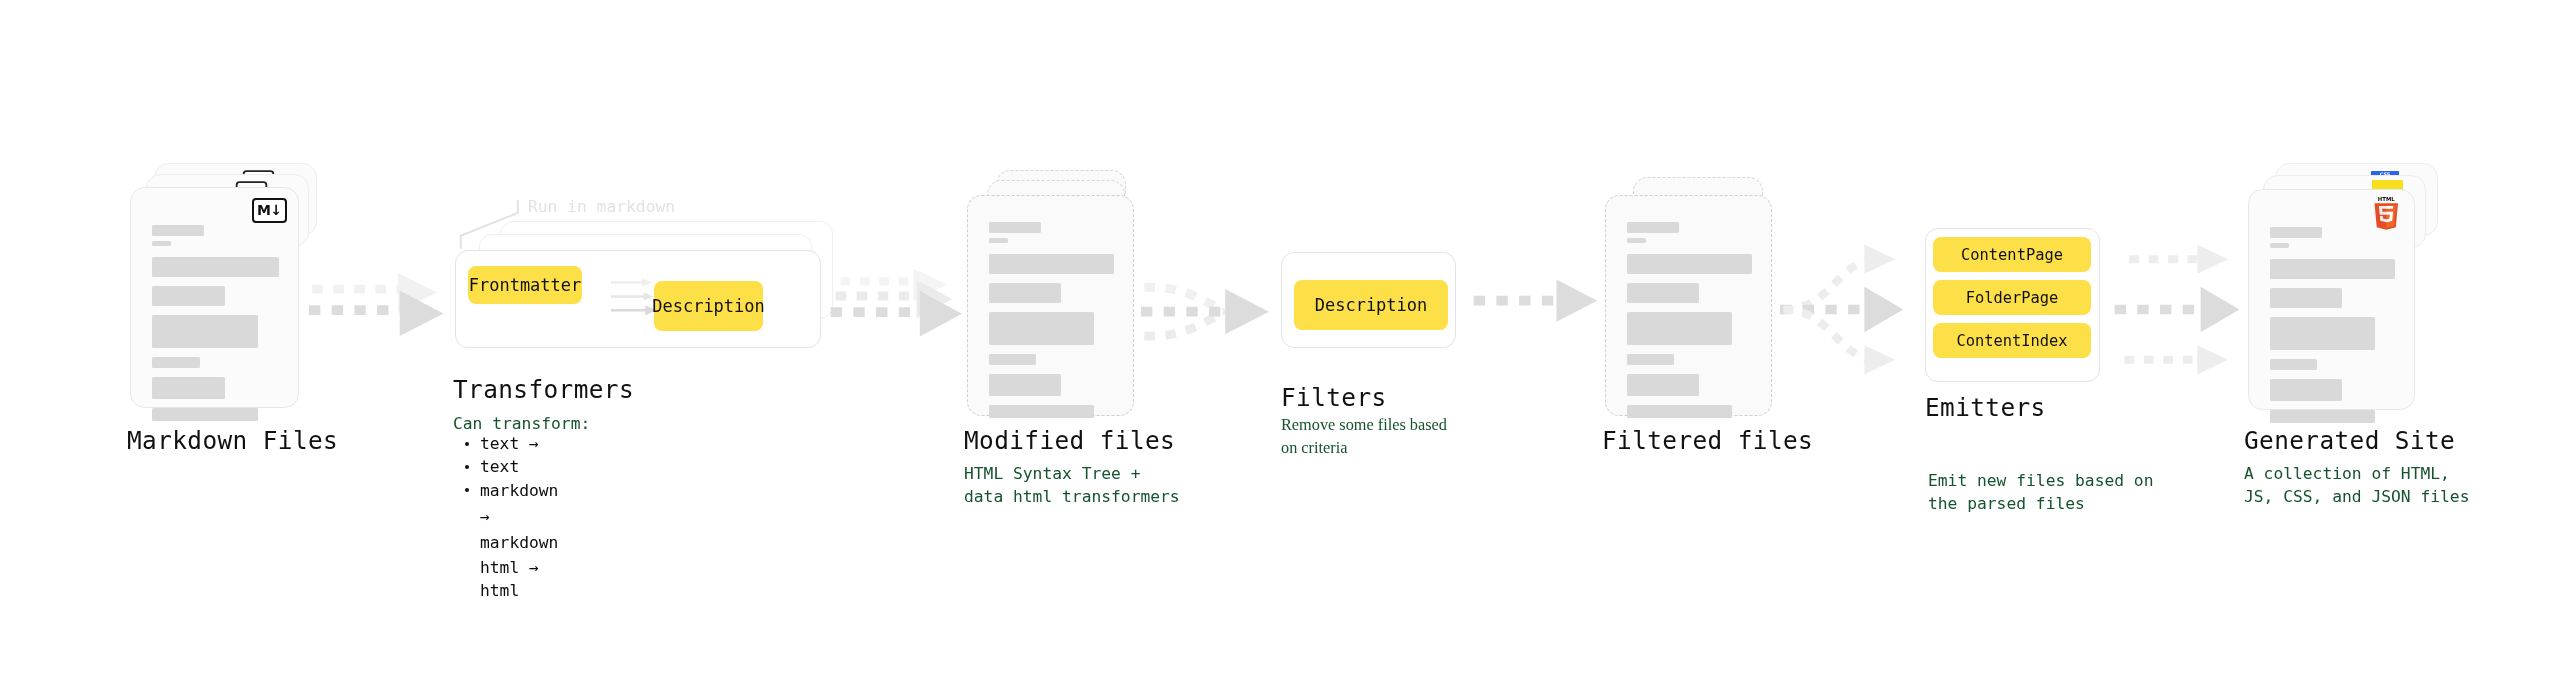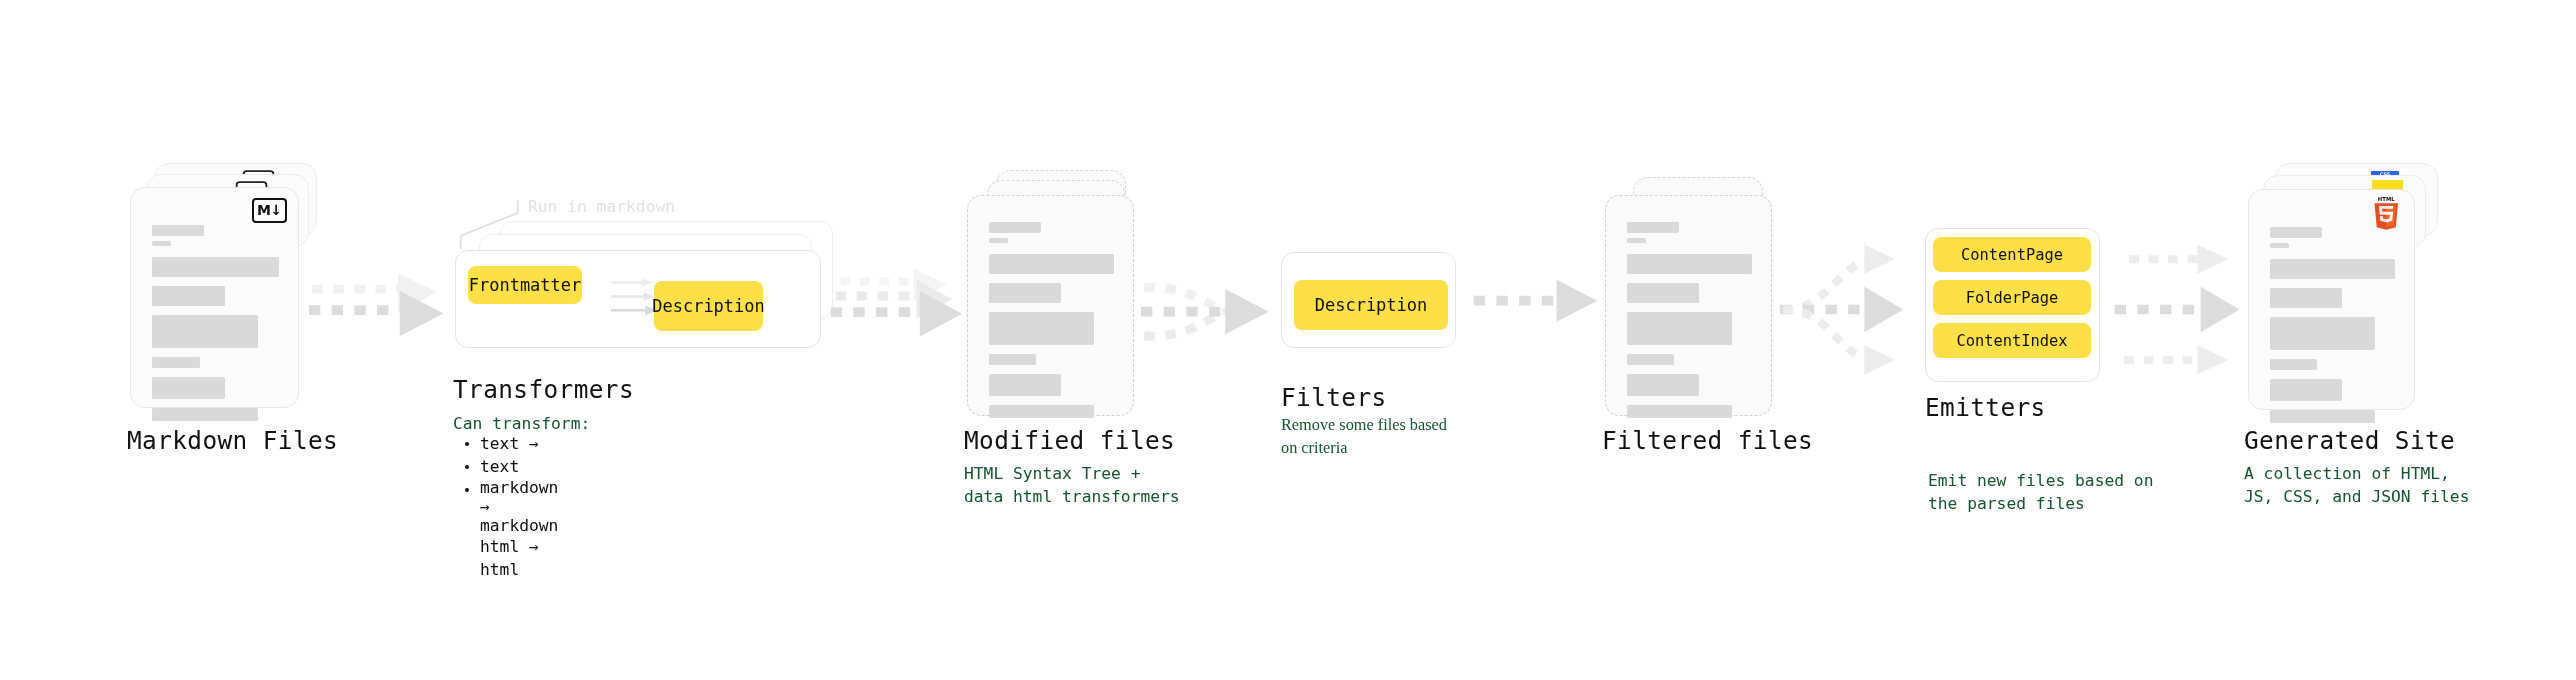--- a/index.html
+++ b/index.html
@@ -180,21 +180,21 @@
       <polygon points="42,36 56,42 42,48" fill="#dadada"></polygon>
     </svg>
 
     <div class="pill" style="left:468px;top:266px;width:114px;height:38px;">Frontmatter</div>
     <div class="pill" style="left:654px;top:281px;width:109px;height:50px;">Description</div>
 
     <div class="title" style="left:453px;top:375px;">Transformers</div>
     <div class="subtitle" style="left:453px;top:412px;">Can transform:</div>
     <ul style="position:absolute;left:462px;top:432px;margin:0;padding-left:18px;list-style:none;">
       <li style="font-size:16.3px;line-height:23px;position:relative;">text → text</li>
-      <li style="font-size:16.3px;line-height:19px;position:relative;">markdown → markdown</li>
+      <li style="font-size:16.3px;line-height:26px;position:relative;">markdown → markdown</li>
       <li style="font-size:16.3px;line-height:23px;position:relative;">html → html</li>
     </ul>
     <span style="position:absolute;left:465px;top:442px;width:4.1px;height:4.1px;border-radius:50%;background:#111;"></span>
     <span style="position:absolute;left:465px;top:465px;width:4.1px;height:4.1px;border-radius:50%;background:#111;"></span>
     <span style="position:absolute;left:465px;top:488px;width:4.1px;height:4.1px;border-radius:50%;background:#111;"></span>
   </div>
 
   <svg class="arrowsvg" style="left:829px;top:270px;" width="146" height="81" viewBox="0 0 180 100">
     <line x1="14" y1="14" x2="118" y2="14" stroke="#f4f4f4" stroke-width="10" stroke-dasharray="12 12"></line>
     <polygon points="104,-2 146,18 104,38" fill="#f4f4f4"></polygon>

